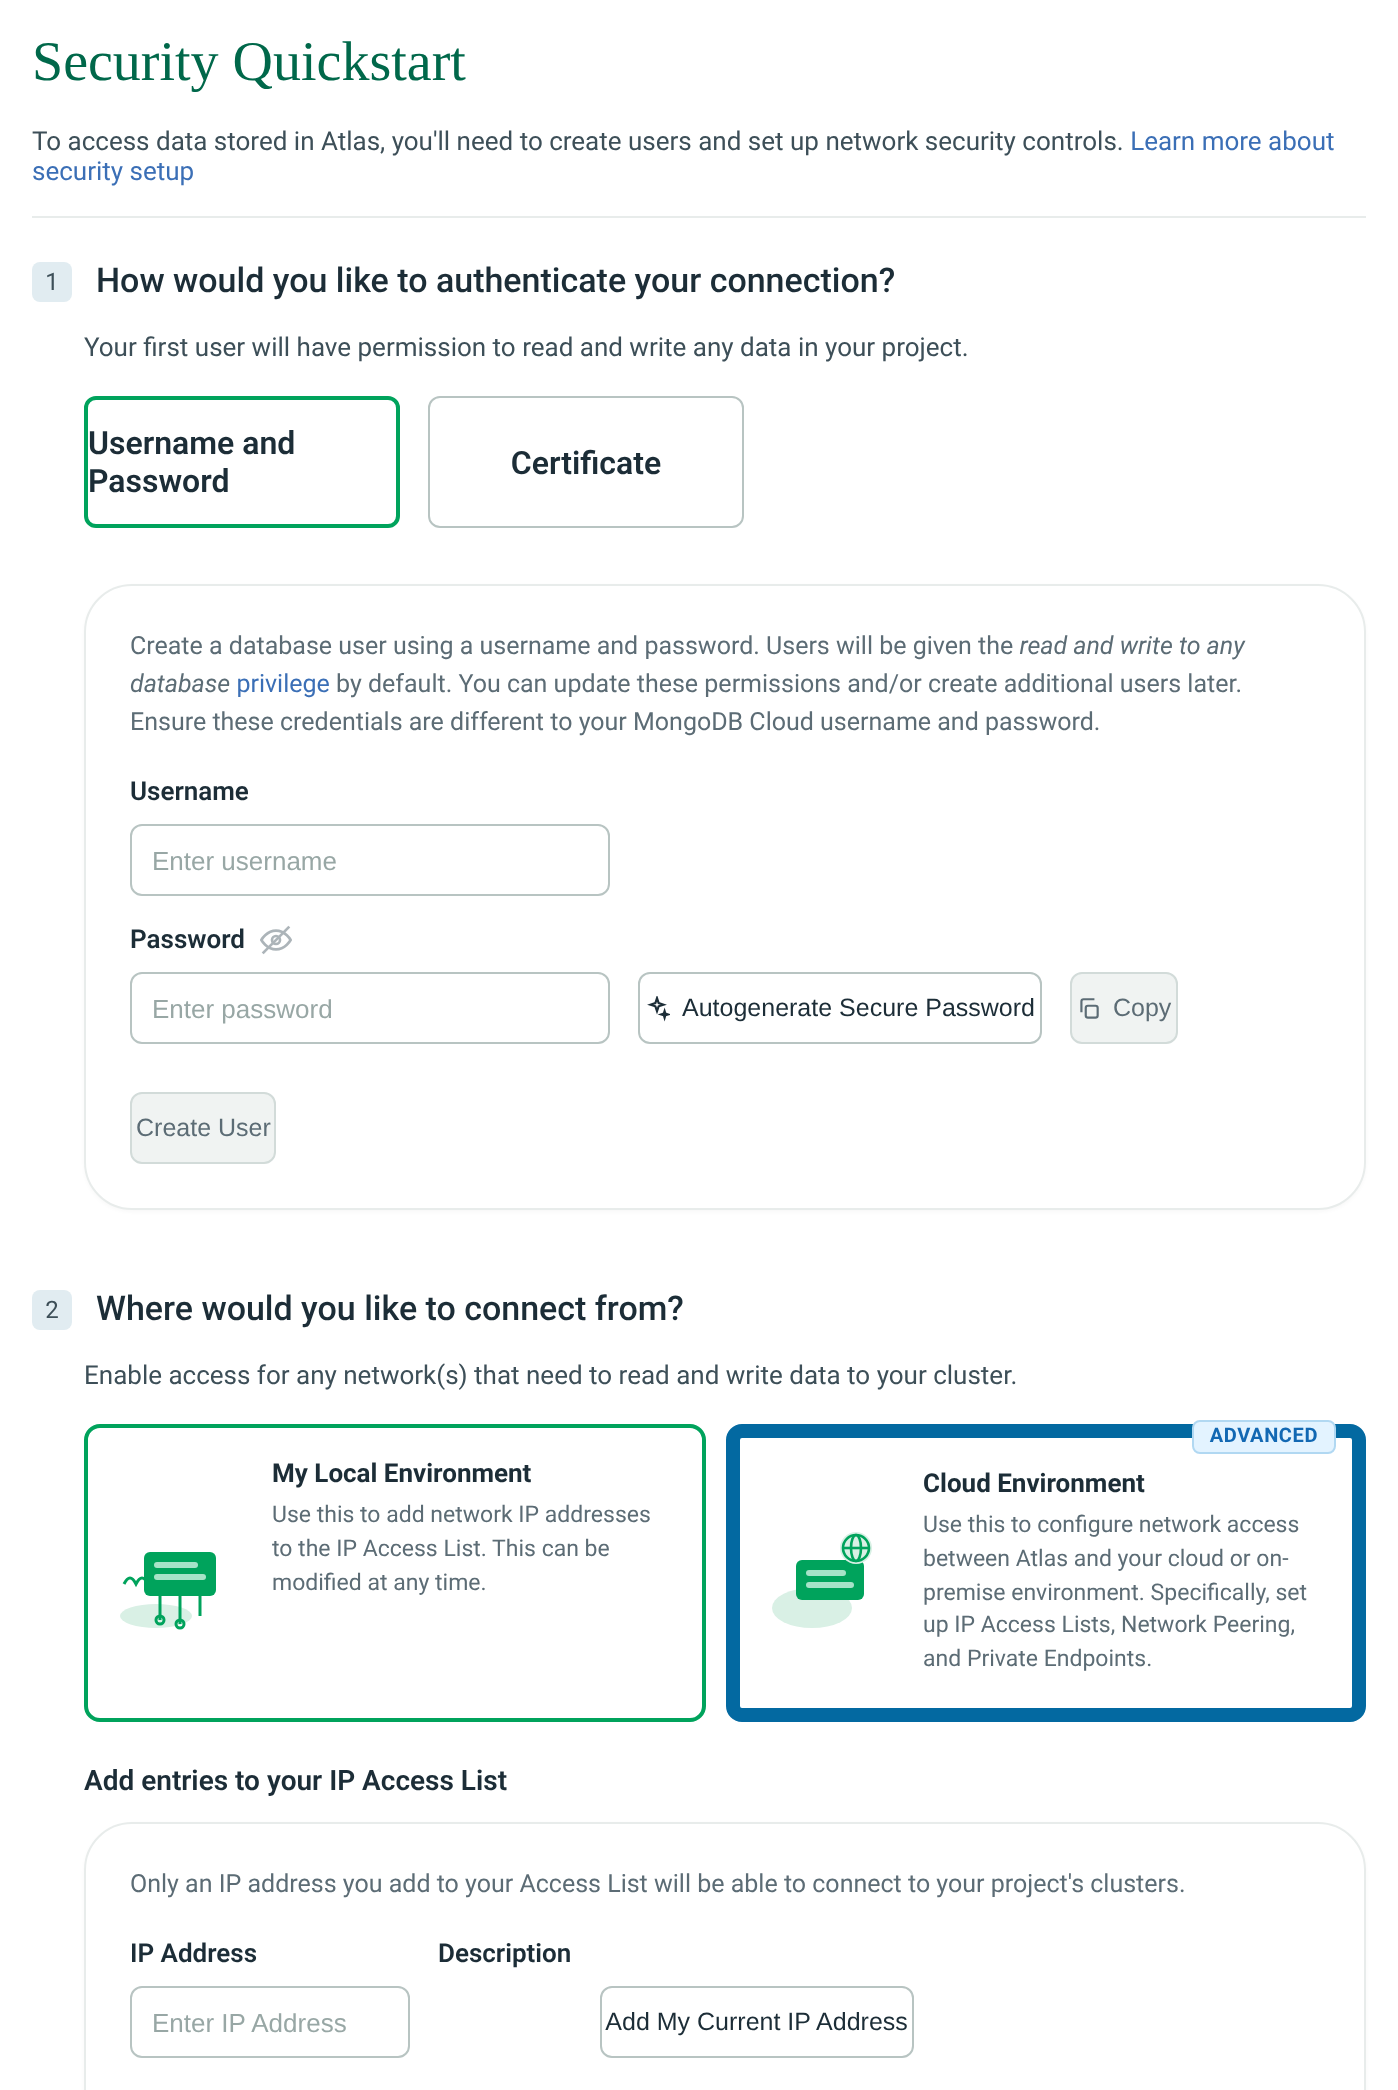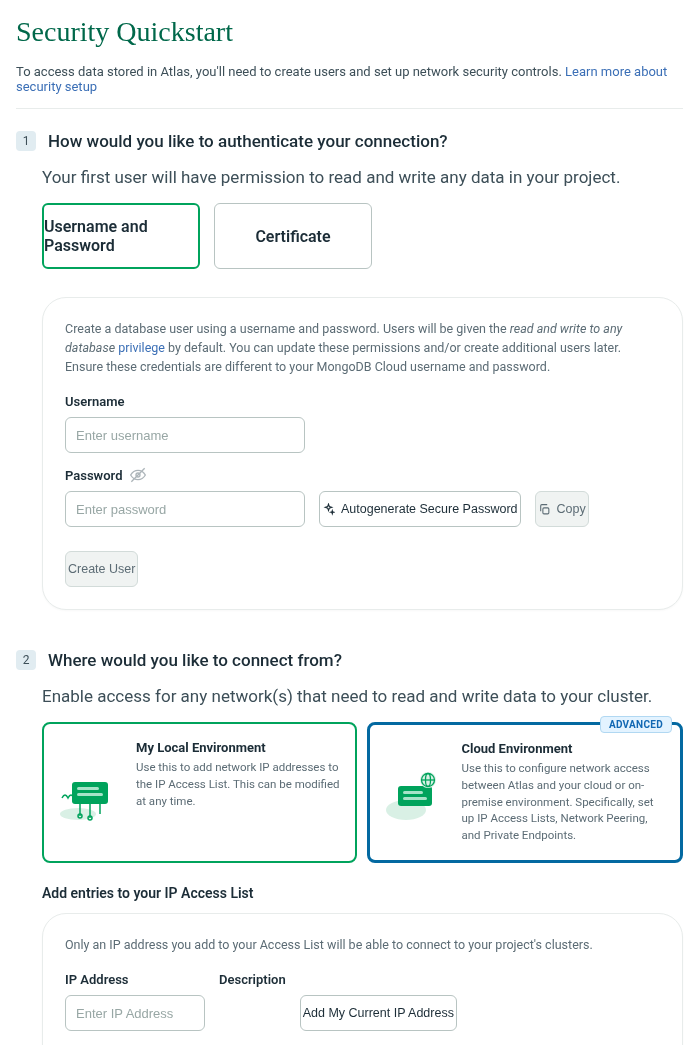--- a/index.html
+++ b/index.html
@@ -51,21 +51,21 @@
       display: flex;
       align-items: center;
       justify-content: center;
     }
     .section-title {
       font-size: 17px;
       font-weight: 500;
       color: #1c2d37;
     }
     .section-sub {
-      font-size: 17px;
+      font-size: 13px;
       color: #3d4f58;
       margin-left: 26px;
       margin-bottom: 16px;
       margin-top: 16px;
     }
     .auth-options {
       display: flex;
       gap: 14px;
       margin-left: 26px;
       margin-bottom: 28px;
@@ -167,21 +167,21 @@
       opacity: 0.5;
     }
     .env-options {
       display: flex;
       gap: 10px;
       margin-left: 26px;
       margin-bottom: 22px;
     }
     .env-option {
       flex: 1;
-      border: 3px solid #0369a1;
+      border: 7px solid #0369a1;
       border-radius: 8px;
       padding: 16px 14px;
       display: flex;
       gap: 14px;
       cursor: pointer;
       background: #fff;
       position: relative;
       min-height: 112px;
     }
     .env-option.active {

